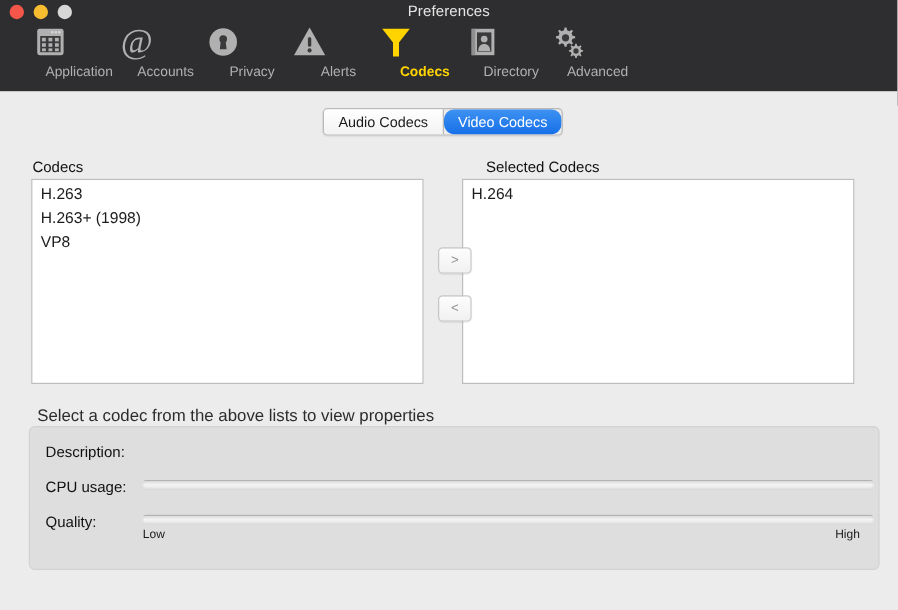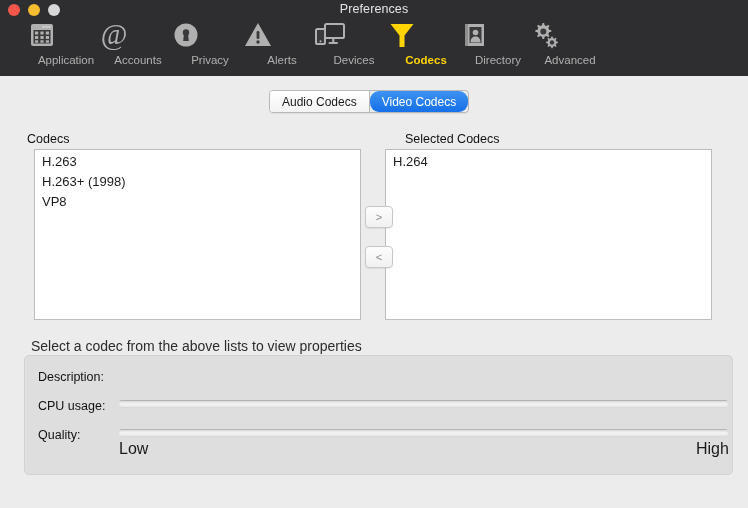--- a/index.html
+++ b/index.html
@@ -153,21 +153,21 @@
   
   .listbox {
     position: absolute;
     background: #ffffff;
     border: 1px solid #bdbdbd;
     box-sizing: border-box;
     overflow: hidden;
   }
   #list-available {
     left: 26px; top: 73px;
-    width: 327px; height: 171px; margin-left: 8px;
+    width: 327px; height: 171px;
   }
   #list-selected {
     left: 385px; top: 73px;
     width: 327px; height: 171px;
   }
   .list-item {
     font-size: 13px;
     color: #1c1c1c;
     padding: 1px 0 1px 7px;
     line-height: 18px;
@@ -233,21 +233,21 @@
       #b9b9b9 0px, #b9b9b9 1px,
       #dadada 1px, #f4f4f4 4px,
       #e6e6e6 7px, #dcdcdc 8px);
     box-shadow: inset 0 0 0 1px rgba(0,0,0,0.03);
   }
   #track-cpu  { top: 324px; }
   #track-qual { top: 353px; }
 
   .scale-label {
     position: absolute;
-    font-size: 16px;
+    font-size: 10px;
     color: #1a1a1a;
   }
   #scale-low  { left: 119px; top: 364px; }
   #scale-high { left: 696px; top: 364px; }
 </style>
 </head>
 <body>
 
 <div id="window">
 
@@ -313,32 +313,20 @@
         <span class="tb-icon">
           <svg width="30" height="30" viewBox="0 0 30 30">
             <path d="M15 3 L28 26 L2 26 Z" fill="#b0b0b0"></path>
             <rect x="13.6" y="11" width="2.8" height="8" rx="1.2" fill="#3a3a3c"></rect>
             <circle cx="15" cy="22" r="1.7" fill="#3a3a3c"></circle>
           </svg>
         </span>
         <span class="tb-label">Alerts</span>
       </div>
 
-      <div class="tb-item">
-        <span class="tb-icon">
-          <svg width="32" height="30" viewBox="0 0 32 30">
-            <rect x="11" y="4" width="19" height="14" rx="1.6" fill="none" stroke="#b0b0b0" stroke-width="2"></rect>
-            <rect x="18.2" y="18" width="2.2" height="4" fill="#b0b0b0"></rect>
-            <rect x="14.5" y="22" width="9.5" height="2" rx="1" fill="#b0b0b0"></rect>
-            <rect x="2" y="9" width="9" height="15" rx="1.6" fill="#3a3a3c" stroke="#b0b0b0" stroke-width="2"></rect>
-            <circle cx="6.5" cy="21.3" r="1" fill="#b0b0b0"></circle>
-          </svg>
-        </span>
-        <span class="tb-label">Devices</span>
-      </div>
 
       <div class="tb-item active">
         <span class="tb-icon">
           <svg width="30" height="30" viewBox="0 0 30 30">
             <path d="M3.5 4 L26.5 4 L17.5 15.5 L17.5 27 L12.5 27 L12.5 15.5 Z" fill="#ffd400"></path>
           </svg>
         </span>
         <span class="tb-label">Codecs</span>
       </div>
 

